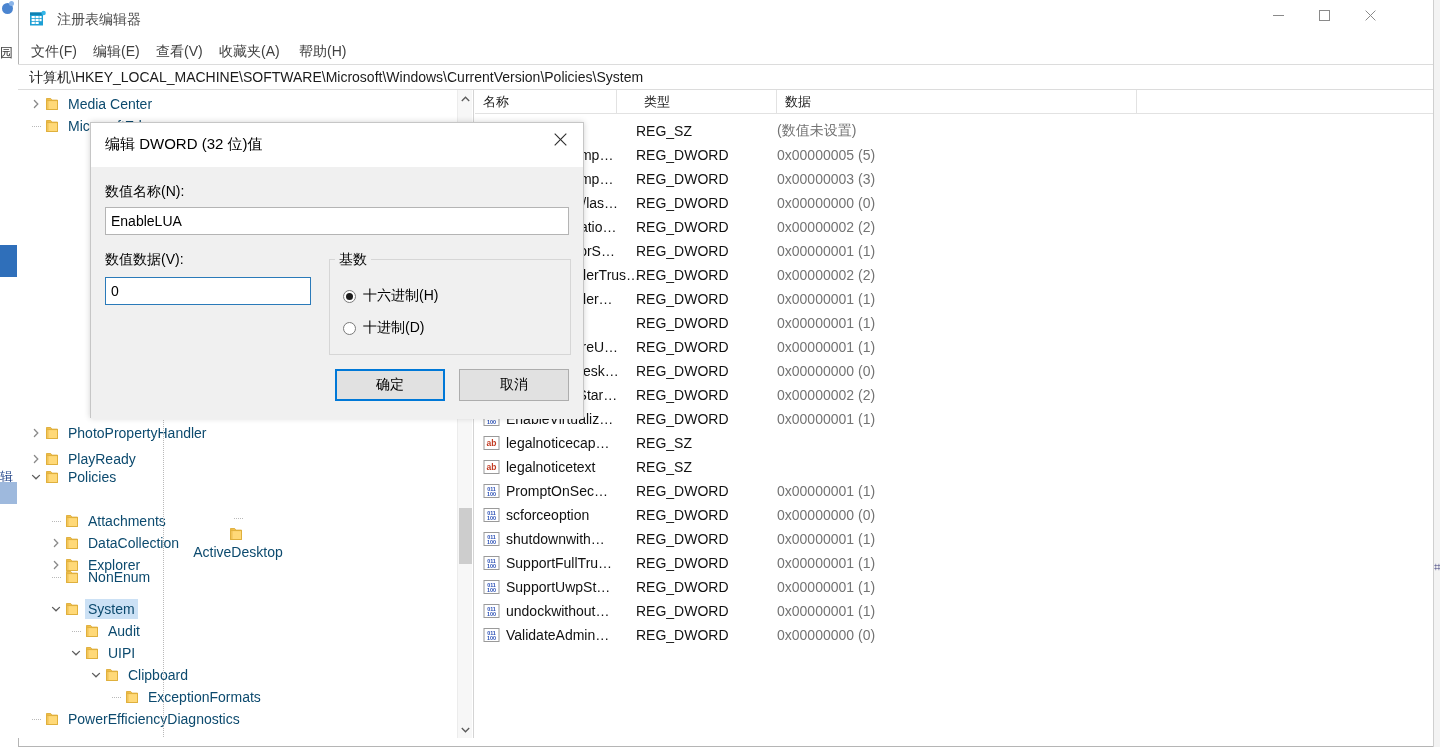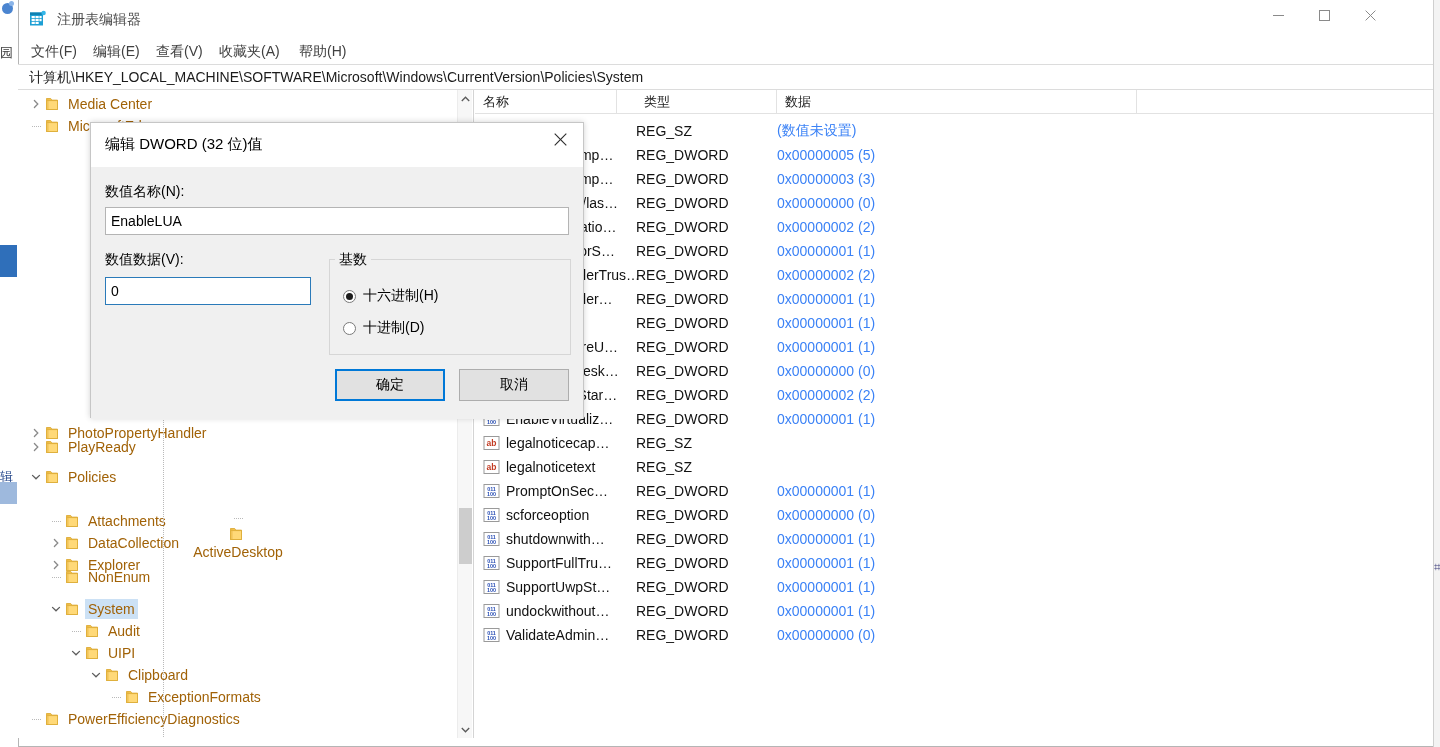--- a/index.html
+++ b/index.html
@@ -88,21 +88,21 @@
   .treepane {
     position:absolute; left:0; top:0; width:456px; height:648px;
     overflow:hidden; background:#ffffff;
     border-right:1px solid #d4d4d4; box-sizing:border-box;
   }
   .tree-row {
     position:absolute; left:0; width:440px; height:22px;
     display:flex; align-items:center; white-space:nowrap;
   }
   .tree-row.selected .tree-label { background:#cce1f5; }
-  .tree-label { font-size:14px; color:#a16207; line-height:20px; padding:0 3px; }
+  .tree-label { font-size:14px; color:#0c4a6e; line-height:20px; padding:0 3px; }
   .chev {
     width:16px; height:16px; flex:0 0 16px;
     display:flex; align-items:center; justify-content:center;
     color:#6d6d6d; font-size:11px;
   }
   .chev svg { display:block; }
   .folder {
     width:16px; height:16px; flex:0 0 16px; margin-right:5px; position:relative;
   }
   .dotline {
@@ -139,21 +139,21 @@
     display:flex; align-items:center; overflow:hidden;
   }
   .cell-type {
     position:absolute; left:161px; top:0; width:140px; height:24px;
     display:flex; align-items:center;
     font-size:14px; color:#111;
   }
   .cell-data {
     position:absolute; left:302px; top:0; width:400px; height:24px;
     display:flex; align-items:center;
-    font-size:14px; color:#3b82f6;
+    font-size:14px; color:#737373;
   }
   .nm { font-size:14px; color:#111; overflow:hidden; text-overflow:ellipsis; white-space:nowrap; }
   .vicon { width:17px; height:16px; flex:0 0 17px; margin-right:6px; position:relative; }
 
   
   .dlg {
     position:absolute; left:71px; top:122px; width:494px; height:296px;
     background:#f0f0f0;
     border:1px solid #c6c6c6;
     box-shadow: 0 0 6px rgba(0,0,0,.18);
@@ -319,21 +319,21 @@
                   <polyline points="3.4,1.5 6.8,5 3.4,8.5" fill="none" stroke="#8a8a8a" stroke-width="1.3" stroke-linecap="round"></polyline>
                 </svg>
               </div>
               <div class="folder"><svg width="16" height="16" viewBox="0 0 16 16">
                   <path d="M2.5 2.5 h4.2 l1.1 1.6 h5.7 v9.4 h-11 z" fill="#f2c14b" stroke="#d9a62e" stroke-width="0.8"></path>
                   <path d="M2.5 4.6 h11 v8.9 h-11 z" fill="#ffd978" stroke="#d9a62e" stroke-width="0.7"></path>
                   <rect x="2.5" y="2.5" width="2.1" height="11" fill="#e6b240" opacity="0.55"></rect>
                 </svg></div>
               <span class="tree-label">PhotoPropertyHandler</span>
             </div>
-            <div class="tree-row" style="top: 346px;">
+            <div class="tree-row" style="top: 358px;">
               <div style="width: 10px; flex: 0 0 auto; height: 22px;"></div>
               <div class="chev">
                 <svg width="10" height="10" viewBox="0 0 10 10">
                   <polyline points="3.4,1.5 6.8,5 3.4,8.5" fill="none" stroke="#8a8a8a" stroke-width="1.3" stroke-linecap="round"></polyline>
                 </svg>
               </div>
               <div class="folder"><svg width="16" height="16" viewBox="0 0 16 16">
                   <path d="M2.5 2.5 h4.2 l1.1 1.6 h5.7 v9.4 h-11 z" fill="#f2c14b" stroke="#d9a62e" stroke-width="0.8"></path>
                   <path d="M2.5 4.6 h11 v8.9 h-11 z" fill="#ffd978" stroke="#d9a62e" stroke-width="0.7"></path>
                   <rect x="2.5" y="2.5" width="2.1" height="11" fill="#e6b240" opacity="0.55"></rect>

